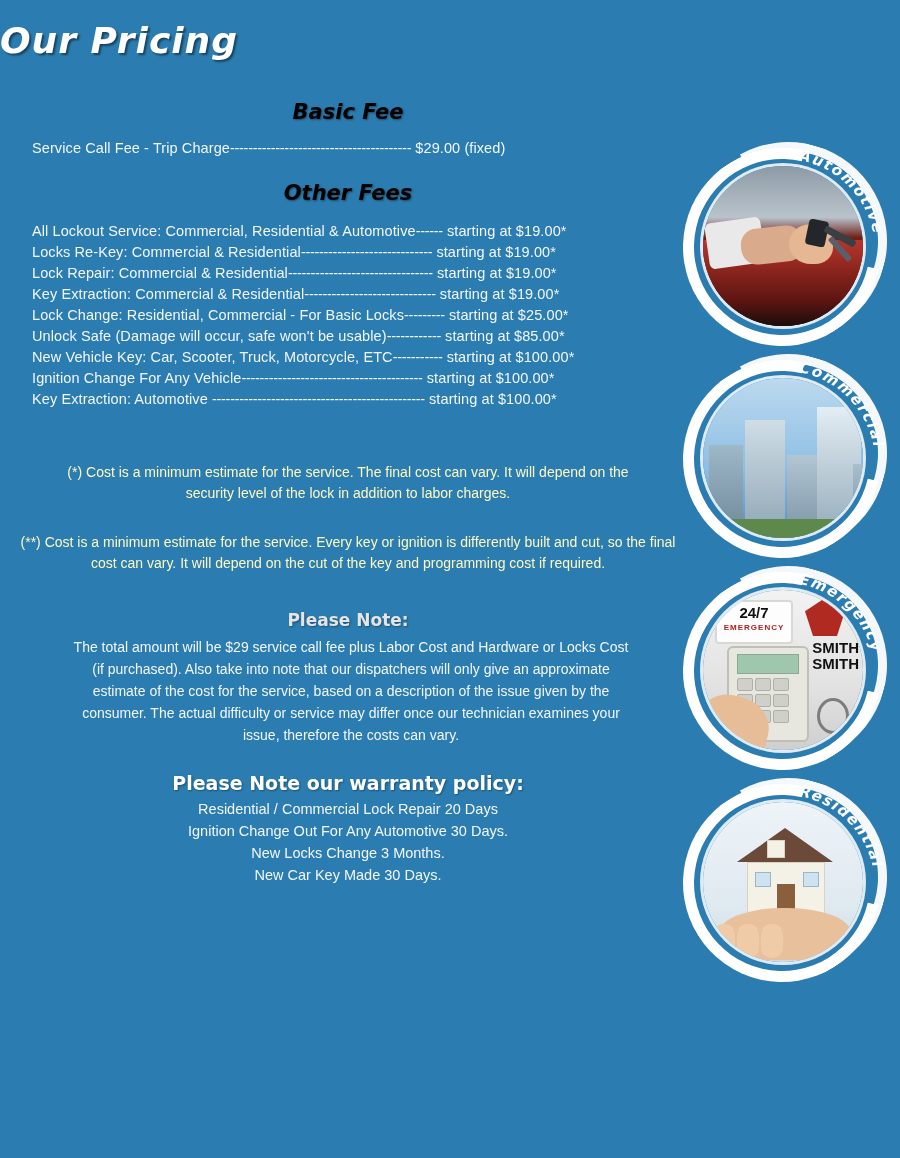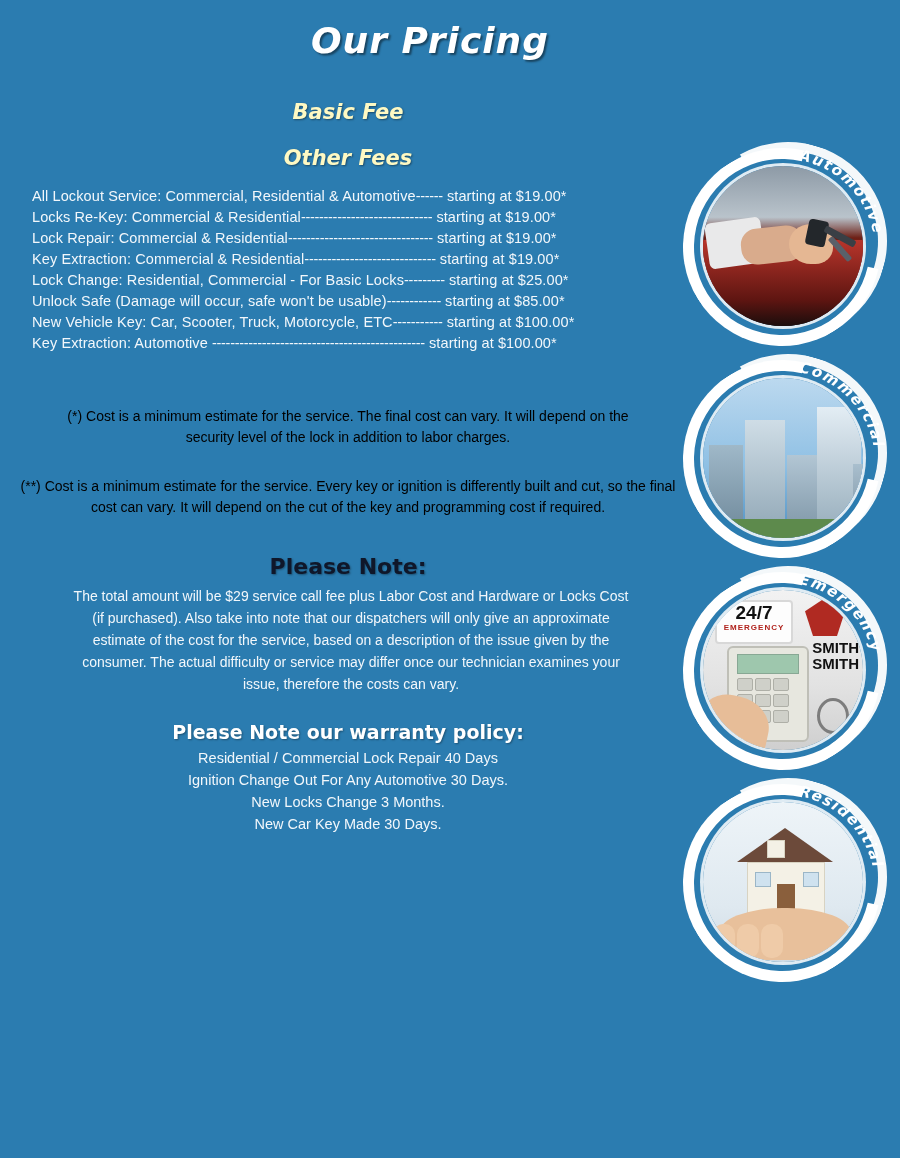--- a/index.html
+++ b/index.html
@@ -20,21 +20,20 @@
     width: 900px;
     height: 1158px;
   }
 
   
   .page-title {
     position: absolute;
     top: 20px;
     left: 0;
     width: 860px;
-    text-align: center;
     font-family: "DejaVu Sans", sans-serif;
     font-weight: bold;
     font-style: italic;
     font-size: 36px;
     letter-spacing: 1px;
     color: #ffffff;
     text-shadow: 2px 2px 2px rgba(0,0,0,0.45);
   }
 
   
@@ -44,21 +43,21 @@
     left: 18px;
     width: 660px;
   }
 
   .section-head {
     text-align: center;
     font-family: "DejaVu Sans", sans-serif;
     font-weight: bold;
     font-style: italic;
     font-size: 21px;
-    color: #fef9c3;
+    color: #000000;
     text-shadow: 1px 1px 2px rgba(0,0,0,0.4);
     margin: 0 0 14px 0;
   }
   .section-head.other {
     margin-top: 22px;
     margin-bottom: 16px;
   }
 
   .fee-line {
     font-size: 14.5px;
@@ -72,41 +71,41 @@
   }
 
   .fee-list .fee-line {
     padding-left: 14px;
   }
 
   .note-block {
     font-size: 14px;
     line-height: 21px;
     text-align: center;
-    color: #000000;
+    color: #fef9c3;
     margin: 0 auto;
   }
   .note-star {
     margin-top: 52px;
     width: 600px;
     margin-left: 30px;
   }
   .note-dstar {
     margin-top: 28px;
     width: 660px;
     margin-left: 0;
   }
 
   .please-note-head {
     margin-top: 36px;
     text-align: center;
     font-family: "DejaVu Sans", sans-serif;
     font-weight: bold;
-    font-size: 22px;
-    color: #0f172a;
+    font-size: 17px;
+    color: #e5e5e5;
     text-shadow: 1px 1px 2px rgba(0,0,0,0.35);
   }
   .please-note-body {
     margin-top: 6px;
     width: 570px;
     margin-left: 48px;
     font-size: 14px;
     line-height: 22px;
     text-align: center;
     color: #f2f7fb;
@@ -220,21 +219,21 @@
   .p-comm .b.g1 { left:6px;  width:34px; height:58%; background:linear-gradient(180deg,#9fb8c8,#6d8799); }
   .p-comm .b.g2 { left:42px; width:40px; height:74%; background:linear-gradient(180deg,#cfdde6,#8ea5b4); }
   .p-comm .b.g3 { left:84px; width:30px; height:52%; background:linear-gradient(180deg,#b2c6d4,#7b93a4); }
   .p-comm .b.g4 { left:114px;width:44px; height:82%; background:linear-gradient(180deg,#e3edf4,#93aab9); }
   .p-comm .b.g5 { left:150px;width:20px; height:46%; background:linear-gradient(180deg,#a9bfce,#74899a); }
   .p-comm .grass { position:absolute; bottom:0; left:0; width:100%; height:12%; background:#5d8a4c; }
 
   
   .p-emer { background: linear-gradient(180deg,#f2f2f2 0%, #e2e2e2 60%, #cfcfcf 100%); position:relative; }
   .p-emer .sign247 { position:absolute; left:12px; top:10px; width:74px; height:40px; background:#fdfdfd; border:2px solid #d8d8d8; border-radius:4px; color:#111; font-weight:bold; text-align:center; }
-  .p-emer .sign247 .big { font-size:19px; line-height:20px; display:block; margin-top:1px; }
+  .p-emer .sign247 .big { font-size:15px; line-height:20px; display:block; margin-top:1px; }
   .p-emer .sign247 .sml { font-size:8px; letter-spacing:1px; display:block; color:#b0221c; font-weight:bold; }
   .p-emer .locksmith { position:absolute; right:4px; top:50px; color:#111; font-weight:bold; font-size:15px; line-height:16px; text-align:left; }
   .p-emer .ribbon { position:absolute; right:18px; top:8px; width:40px; height:38px; background:#b02a22; clip-path: polygon(50% 0,100% 35%,80% 100%,20% 100%,0 35%); }
   .p-emer .pad { position:absolute; left:24px; bottom:8px; width:78px; height:92px; background:#e7e7df; border:2px solid #bfbfb7; border-radius:6px; }
   .p-emer .pad .scr { position:absolute; top:6px; left:8px; width:60px; height:18px; background:#9ec7ad; border:1px solid #88a894; }
   .p-emer .pad .k { position:absolute; width:14px; height:11px; background:#cfd0c9; border:1px solid #aeafa7; border-radius:2px; }
   .p-emer .hand2 { position:absolute; left:-4px; bottom:-6px; width:70px; height:60px; background:#e7bd98; border-radius:40% 50% 30% 40%; transform:rotate(12deg); }
   .p-emer .keys3 { position:absolute; right:14px; bottom:16px; width:26px; height:30px; border:3px solid #7d7d7d; border-radius:50%; }
 
   
@@ -252,43 +251,49 @@
 <body>
 
 <div class="page">
 
   <div class="page-title">Our Pricing</div>
 
   <div class="content">
 
     <div class="section-head">Basic Fee</div>
 
+    <div class="fee-list">
+      <div class="fee-line">
+        <span>Service Call Fee - Trip Charge</span><span class="dots">----------------------------------------</span><span> $29.00 (fixed)</span>
+      </div>
+    </div>
 
     <div class="section-head other">Other Fees</div>
 
     <div class="fee-list">
       <div class="fee-line"><span>All Lockout Service: Commercial, Residential &amp; Automotive</span><span class="dots">------</span><span> starting at $19.00*</span></div>
       <div class="fee-line"><span>Locks Re-Key: Commercial &amp; Residential</span><span class="dots">-----------------------------</span><span> starting at $19.00*</span></div>
       <div class="fee-line"><span>Lock Repair: Commercial &amp; Residential</span><span class="dots">--------------------------------</span><span> starting at $19.00*</span></div>
       <div class="fee-line"><span>Key Extraction: Commercial &amp; Residential</span><span class="dots">-----------------------------</span><span> starting at $19.00*</span></div>
       <div class="fee-line"><span>Lock Change: Residential, Commercial - For Basic Locks</span><span class="dots">---------</span><span> starting at $25.00*</span></div>
       <div class="fee-line"><span>Unlock Safe (Damage will occur, safe won't be usable)</span><span class="dots">------------</span><span> starting at $85.00*</span></div>
       <div class="fee-line"><span>New Vehicle Key: Car, Scooter, Truck, Motorcycle, ETC</span><span class="dots">-----------</span><span> starting at $100.00*</span></div>
+      <div class="fee-line"><span>Ignition Change For Any Vehicle</span><span class="dots">----------------------------------------</span><span> starting at $100.00*</span></div>
       <div class="fee-line"><span>Key Extraction: Automotive </span><span class="dots">-----------------------------------------------</span><span> starting at $100.00*</span></div>
     </div>
 
     <div class="note-block note-star">(*) Cost is a minimum estimate for the service. The final cost can vary. It will depend on the security level of the lock in addition to labor charges.</div>
     <div class="note-block note-dstar">(**) Cost is a minimum estimate for the service. Every key or ignition is differently built and cut, so the final cost can vary. It will depend on the cut of the key and programming cost if required.</div>
 
     <div class="please-note-head">Please Note:</div>
     <div class="please-note-body">The total amount will be $29 service call fee plus Labor Cost and Hardware or Locks Cost (if purchased). Also take into note that our dispatchers will only give an approximate estimate of the cost for the service, based on a description of the issue given by the consumer. The actual difficulty or service may differ once our technician examines your issue, therefore the costs can vary.</div>
 
     <div class="warranty-head">Please Note our warranty policy:</div>
     <div class="warranty-list">
-      <div>Residential / Commercial Lock Repair 40 Days</div>
+      <div>Residential / Commercial Lock Repair 20 Days</div>
       <div>Ignition Change Out For Any Automotive 30 Days.</div>
       <div>New Locks Change 3 Months.</div>
       <div>New Car Key Made 30 Days.</div>
     </div>
   </div>
 
   <div class="badges">
 
     <div class="badge badge-1">
       <div class="ring"></div>

